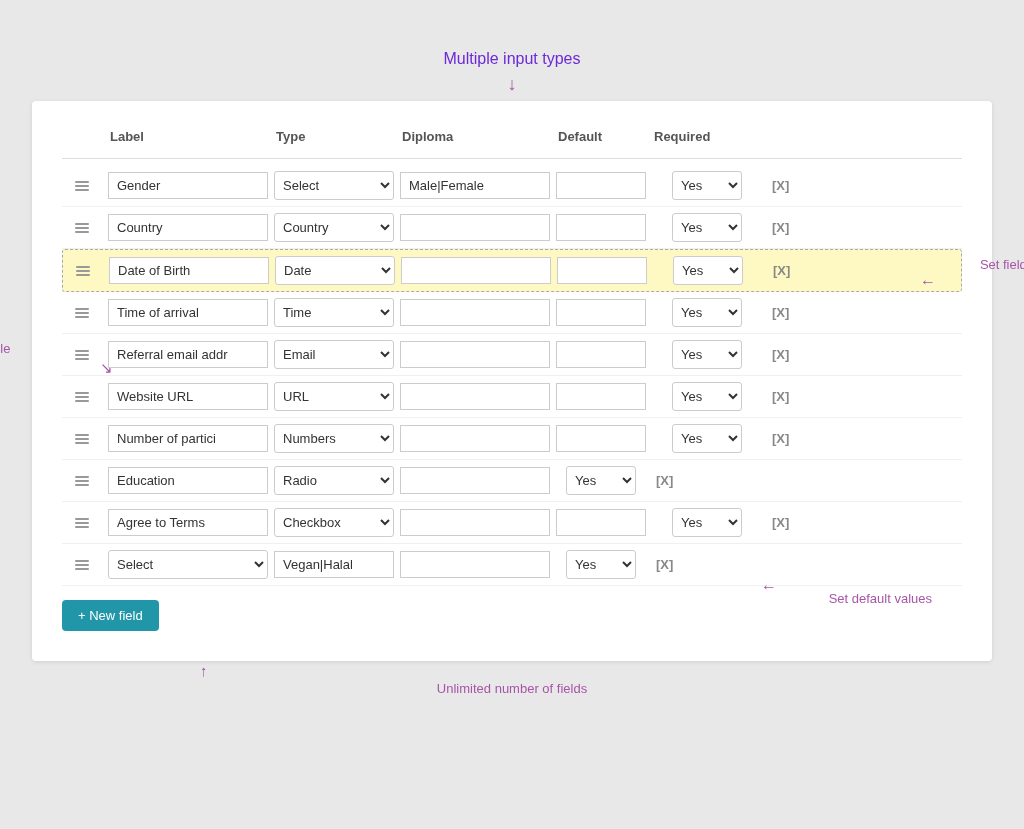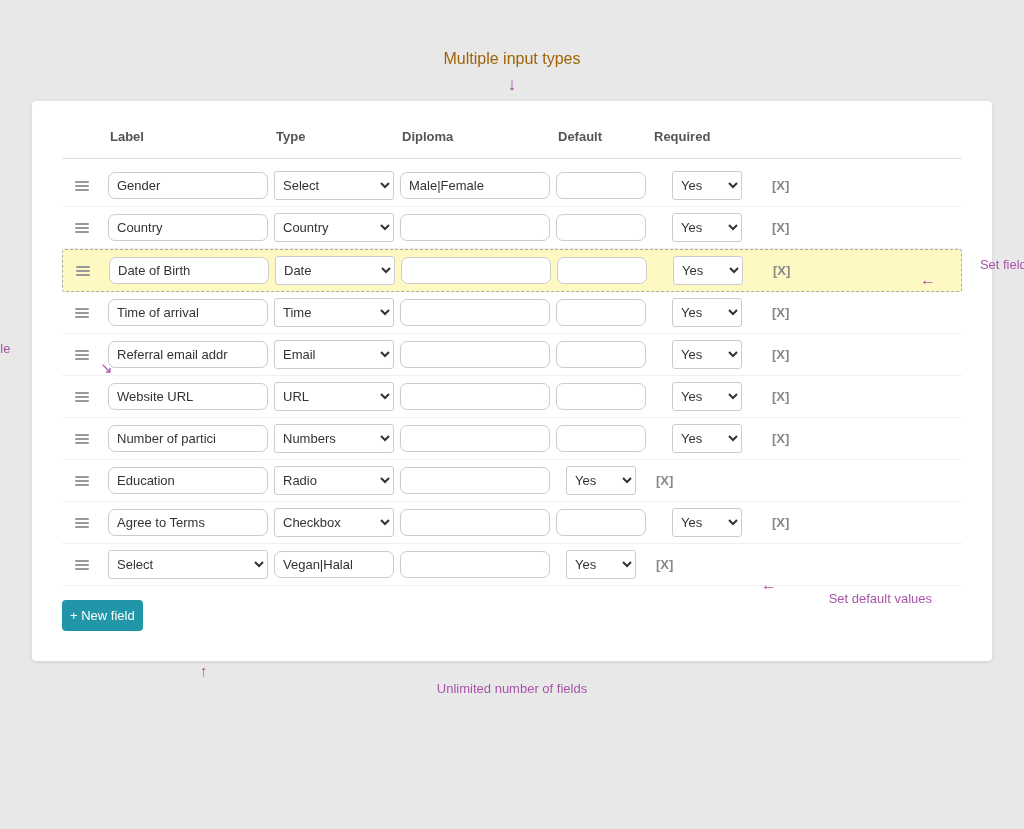--- a/index.html
+++ b/index.html
@@ -14,21 +14,21 @@
       justify-content: center;
       padding: 20px;
     }
     .outer-container {
       position: relative;
       width: 960px;
       margin-top: 30px;
     }
     .title-annotation {
       text-align: center;
-      color: #a16207;
+      color: #6d28d9;
       font-size: 16px;
       font-family: 'Comic Sans MS', cursive, sans-serif;
       margin-bottom: 6px;
       position: relative;
     }
     .title-arrow {
       text-align: center;
       color: #a855a8;
       font-size: 18px;
       margin-bottom: 6px;
@@ -85,21 +85,21 @@
       display: block;
       width: 14px;
       height: 2px;
       background: #999;
       border-radius: 1px;
     }
     input[type="text"] {
       width: 100%;
       padding: 5px 8px;
       border: 1px solid #ccc;
-      border-radius: 7px;
+      border-radius: 0;
       font-size: 13px;
       color: #333;
       background: #fff;
     }
     select {
       width: 100%;
       padding: 5px 4px;
       border: 1px solid #ccc;
       border-radius: 3px;
       font-size: 13px;
@@ -115,21 +115,21 @@
       text-align: center;
       background: none;
       border: none;
       padding: 2px 4px;
     }
     .new-field-btn {
       background: #2196a8;
       color: #fff;
       border: none;
       border-radius: 4px;
-      padding: 8px 8px;
+      padding: 8px 16px;
       font-size: 13px;
       cursor: pointer;
       margin-top: 14px;
       font-weight: 500;
     }
 
     
     .annotation {
       position: absolute;
       color: #a855a8;

